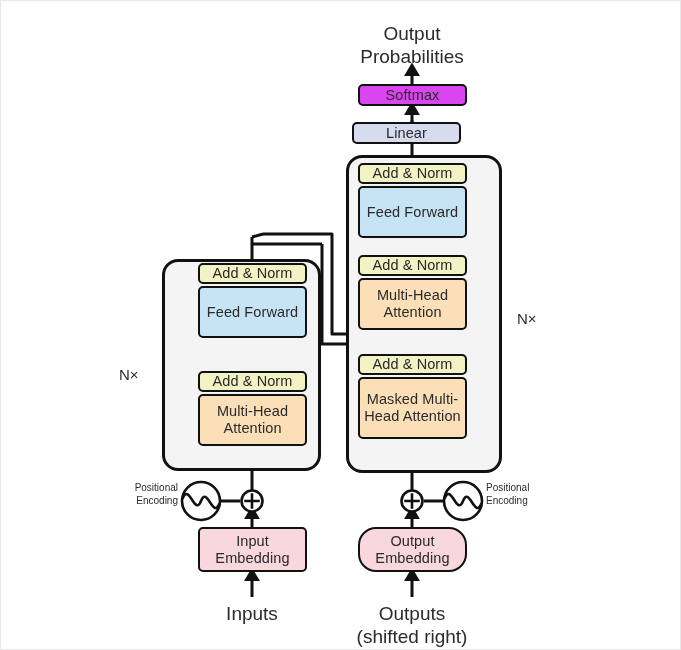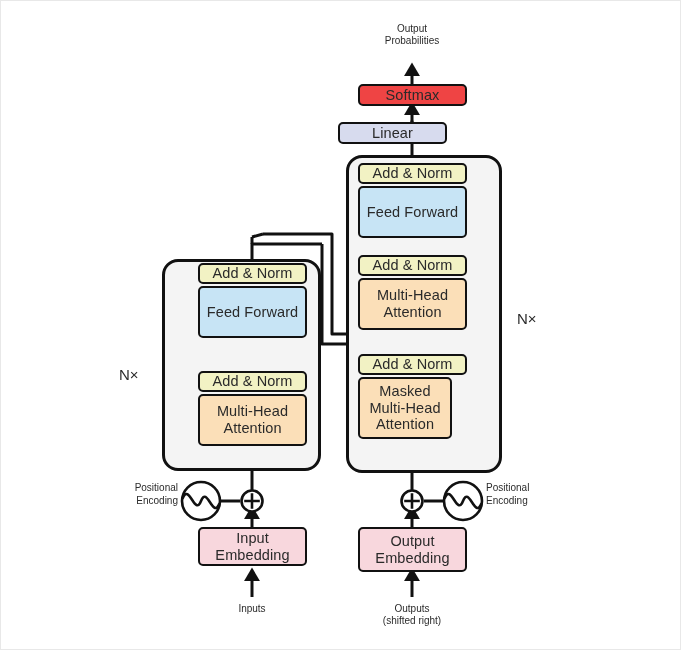--- a/index.html
+++ b/index.html
@@ -45,21 +45,21 @@
     position:absolute;
     box-sizing:border-box;
     background:#f4f4f4;
     border:3px solid #111111;
     border-radius:16px;
     z-index:1;
   }
   
   .lbl{
     position:absolute;
-    font-size:10px;
+    font-size:19px;
     line-height:1.2;
     color:#2b2b2b;
     text-align:center;
     z-index:4;
     white-space:pre-line;
   }
   .nx{
     position:absolute;
     font-size:15px;
     color:#2b2b2b;
@@ -180,25 +180,25 @@
     </g>
   </svg>
 
   <div class="stack" style="left:161px;top:258px;width:159px;height:212px;"></div>
 
   <div class="stack" style="left:345px;top:154px;width:156px;height:318px;"></div>
 
   <div class="lbl" style="left:341px;top:22px;width:140px;">Output
 Probabilities</div>
 
-  <div class="blk" style="left:357px;top:83px;width:109px;height:22px;background:#ef4444;">
+  <div class="blk" style="left:357px;top:83px;width:109px;height:22px;background:#d946ef;">
     <span>Softmax</span>
   </div>
 
-  <div class="blk" style="left:337px;top:121px;width:109px;height:22px;background:#d7dbee;">
+  <div class="blk" style="left:351px;top:121px;width:109px;height:22px;background:#d7dbee;">
     <span>Linear</span>
   </div>
 
   <div class="blk" style="left:357px;top:162px;width:109px;height:21px;background:#f2f2c4;">
     <span>Add &amp; Norm</span>
   </div>
 
   <div class="blk" style="left:357px;top:185px;width:109px;height:52px;background:#c7e4f5;">
     <span>Feed
 Forward</span>
@@ -210,21 +210,21 @@
 
   <div class="blk" style="left:357px;top:277px;width:109px;height:52px;background:#fbdfb8;">
     <span>Multi-Head
 Attention</span>
   </div>
 
   <div class="blk" style="left:357px;top:353px;width:109px;height:21px;background:#f2f2c4;">
     <span>Add &amp; Norm</span>
   </div>
 
-  <div class="blk" style="left:357px;top:376px;width:94px;height:62px;background:#fbdfb8;">
+  <div class="blk" style="left:357px;top:376px;width:109px;height:62px;background:#fbdfb8;">
     <span>Masked
 Multi-Head
 Attention</span>
   </div>
 
   <div class="blk" style="left:197px;top:262px;width:109px;height:21px;background:#f2f2c4;">
     <span>Add &amp; Norm</span>
   </div>
 
   <div class="blk" style="left:197px;top:285px;width:109px;height:52px;background:#c7e4f5;">
@@ -244,26 +244,26 @@
   <div class="nx" style="left:118px;top:365px;">N×</div>
 
   <div class="nx" style="left:516px;top:309px;">N×</div>
 
   <div class="pe left" style="left:92px;top:481px;width:85px;">Positional
 Encoding</div>
 
   <div class="pe right" style="left:485px;top:481px;width:110px;">Positional
 Encoding</div>
 
-  <div class="blk" style="left:197px;top:526px;width:109px;height:39px;background:#f8d7dd;">
+  <div class="blk" style="left:197px;top:526px;width:109px;height:45px;background:#f8d7dd;">
     <span>Input
 Embedding</span>
   </div>
 
-  <div class="blk" style="left:357px;top:526px;width:109px;height:45px;background:#f8d7dd;">
+  <div class="blk" style="left:357px;top:526px;width:109px;height:45px;background:#f8d7dd;border-radius:18px;">
     <span>Output
 Embedding</span>
   </div>
 
   <div class="lbl" style="left:341px;top:602px;width:140px;">Outputs
 (shifted right)</div>
 
   <div class="lbl" style="left:191px;top:602px;width:120px;">Inputs</div>
 
 </div>

